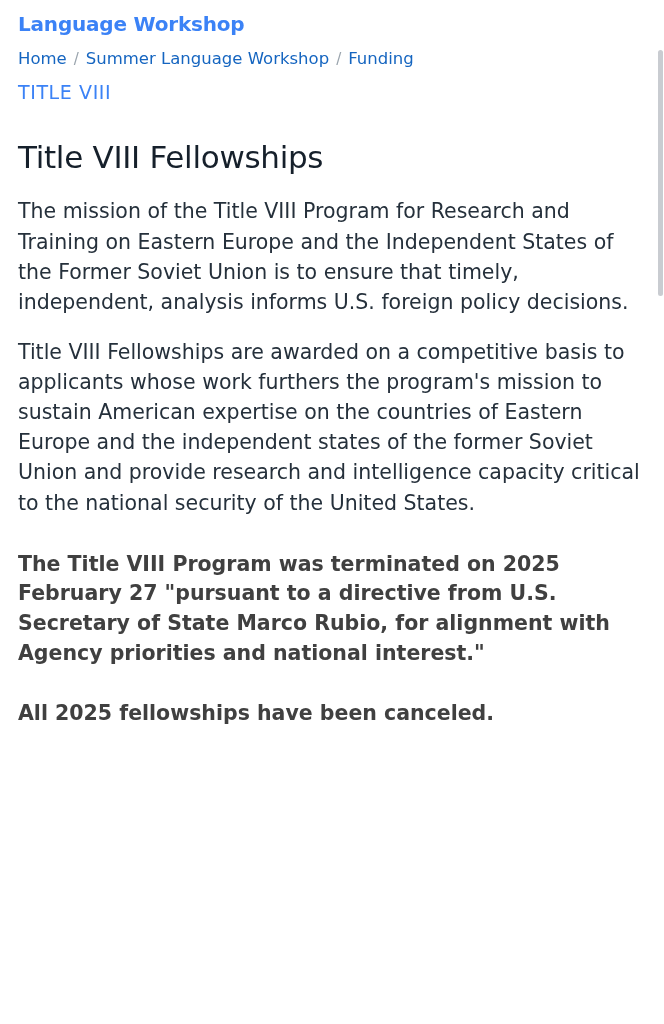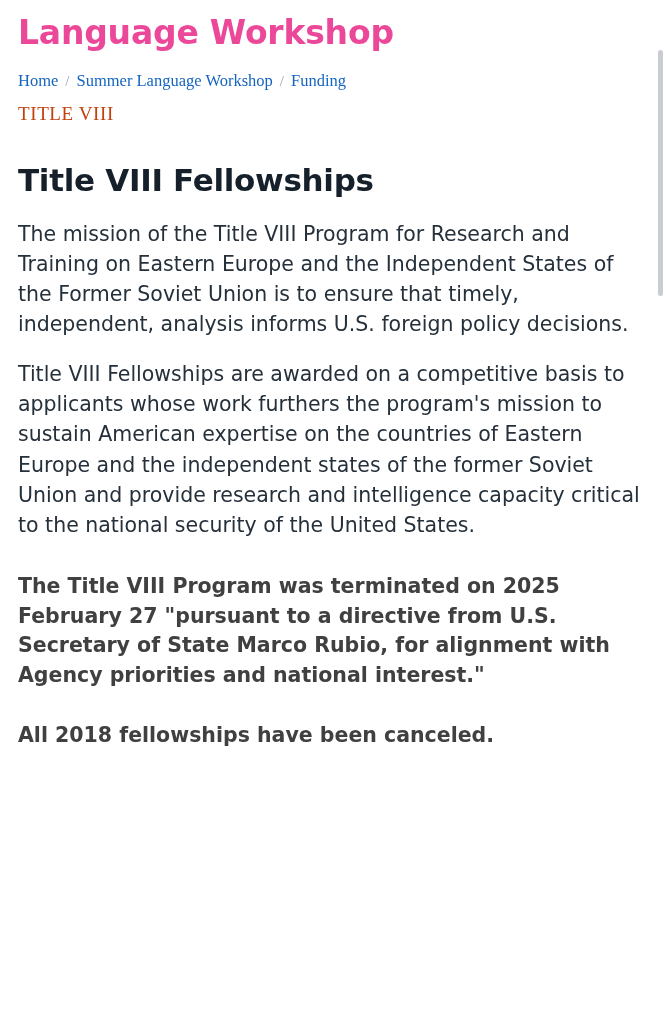--- a/index.html
+++ b/index.html
@@ -17,55 +17,54 @@
     -webkit-font-smoothing: antialiased;
   }
   .page {
     position: relative;
     width: 664px;
     height: 1024px;
     padding: 0 18px 0 18px;
     background: #ffffff;
   }
   .site-title {
-    font-size: 33px;
+    font-size: 20px;
     font-weight: 700;
     letter-spacing: -0.2px;
-    color: #ec4899;
+    color: #3b82f6;
     margin: 12px 0 0 0;
     line-height: 1.25;
   }
   .breadcrumb {
-    margin-top: 16px;
+    margin-top: 10px;
     font-size: 16.5px;
     line-height: 1.5;
     color: #1f2a37;
     white-space: nowrap;
-    font-family: Liberation Serif, serif;
   }
   .breadcrumb a {
     color: #1565c0;
     text-decoration: none;
   }
   .breadcrumb .sep {
     color: #9aa4ad;
     padding: 0 7px;
     font-size: 15px;
   }
   .breadcrumb-current {
     display: block;
     margin-top: 6px;
     font-size: 19px;
     letter-spacing: 0.6px;
-    color: #c2410c;
+    color: #3b82f6;
     font-weight: 400;
   }
   h1.page-title {
     font-size: 31px;
-    font-weight: 700;
+    font-weight: 400;
     color: #16202b;
     letter-spacing: -0.3px;
     margin: 33px 0 0 0;
     line-height: 1.2;
   }
   p.body-text {
     font-size: 20.5px;
     line-height: 1.47;
     color: #25303b;
     margin: 20px 0 0 0;
@@ -112,19 +111,19 @@
   </nav>
 
   <h1 class="page-title">Title VIII Fellowships</h1>
 
   <p class="body-text">The mission of the Title VIII Program for Research and Training on Eastern Europe and the Independent States of the Former Soviet Union is to ensure that timely, independent, analysis informs U.S. foreign policy decisions.</p>
 
   <p class="body-text">Title VIII Fellowships are awarded on a competitive basis to applicants whose work furthers the program's mission to sustain American expertise on the countries of Eastern Europe and the independent states of the former Soviet Union and provide research and intelligence capacity critical to the national security of the United States.</p>
 
   <p class="alert-text">The Title VIII Program was terminated on 2025 February 27 "pursuant to a directive from U.S. Secretary of State Marco Rubio, for alignment with Agency priorities and national interest."</p>
 
-  <p class="alert-text second">All 2018 fellowships have been canceled.</p>
+  <p class="alert-text second">All 2025 fellowships have been canceled.</p>
 
   <div class="scrollbar-track">
     <div class="scrollbar-thumb"></div>
   </div>
 
 </div>
 
 </body></html>

